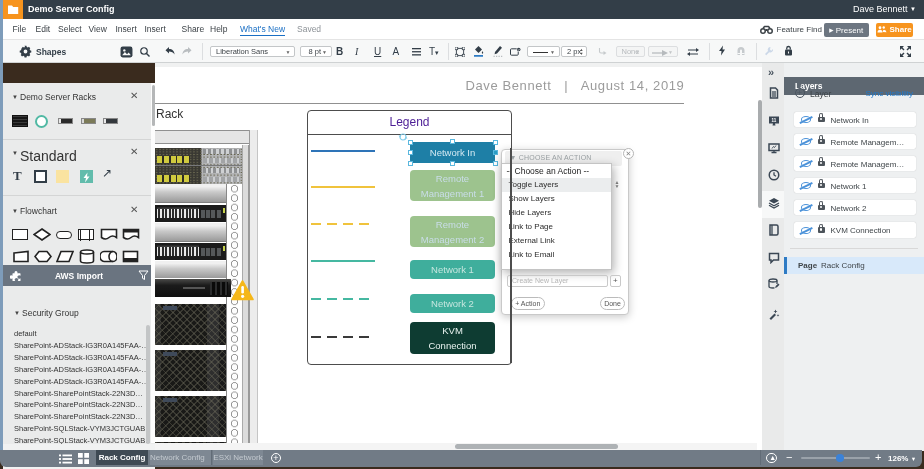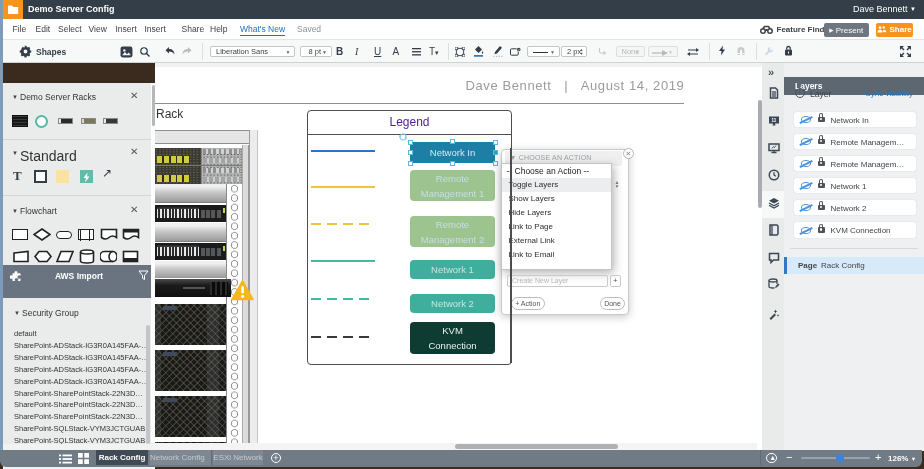--- a/index.html
+++ b/index.html
@@ -70,21 +70,21 @@
   <span class="mi" style="left:237px;color:#1a6fc4;border-bottom:1px solid #1a6fc4;padding-bottom:1px;">What's New</span>
   <span class="mi" style="left:294px;color:#8c9196;">Saved</span>
   <svg width="13" height="9" viewBox="0 0 26 18" style="position:absolute;left:757px;top:6px;">
     <g fill="none" stroke="#3c4247" stroke-width="3">
       <circle cx="6" cy="12" r="4.5"></circle>
         <circle cx="20" cy="12" r="4.5"></circle>
       <path d="M6 7 L9 3 h8 l3 4" stroke-linejoin="round"></path>
     </g>
     <rect x="11" y="8" width="4" height="4" fill="#3c4247"></rect>
   </svg>
-  <span class="mi" style="left:773.5px;font-size:8px;top:5.5px;font-weight:bold;">Feature Find</span>
+  <span class="mi" style="left:773.5px;font-size:8px;top:5.5px;">Feature Find</span>
   <span class="mi" style="left:821px;top:4px;width:44.5px;height:14px;background:#6d7681;border-radius:2px;color:#fff;font-size:8px;text-align:center;line-height:14px;"><span style="font-size:5.5px;vertical-align:1px;">▶</span>&nbsp;Present</span>
   <span class="mi" style="left:873px;top:4px;width:37px;height:14px;background:#f7941e;border-radius:2px;color:#fff;font-size:8px;font-weight:bold;text-align:center;line-height:14px;"><svg width="10" height="7" viewBox="0 0 20 14" style="vertical-align:-1px;">
         <g fill="#fff">
           <circle cx="6" cy="3.5" r="2.8"></circle>
           <circle cx="13.5" cy="3" r="2.4"></circle>
           <path d="M1 13 q0-5.5 5-5.5 q5 0 5 5.5z"></path>
           <path d="M11.5 12 q.3-4.5 2.5-4.5 q4.5 0 5 5z"></path>
         </g>
       </svg> Share</span>
 </div>
@@ -264,21 +264,21 @@
     </svg>
   <svg width="17" height="13" viewBox="0 0 17 13" style="position:absolute;left:97px;top:167px;">
       <path d="M4 1.5 h9 a4 5 0 0 1 0 10 h-9 a4 5 0 0 1 0-10z" fill="#fff" stroke="#222" stroke-width="1.6"></path>
       <path d="M13 1.5 a4 5 0 0 0 0 10" fill="none" stroke="#222" stroke-width="1.6"></path>
     </svg>
   <svg width="17" height="13" viewBox="0 0 17 13" style="position:absolute;left:119px;top:167px;">
       <rect x="1.5" y="1.5" width="14" height="10" fill="#fff" stroke="#222" stroke-width="1.6"></rect>
       <rect x="1.5" y="8" width="14" height="3.5" fill="#222"></rect>
     </svg>
 
-  <div style="position:absolute;left:0;top:182px;width:152px;height:33px;background:#6a7480;">
+  <div style="position:absolute;left:0;top:182px;width:152px;height:21px;background:#6a7480;">
     <svg width="12" height="12" viewBox="0 0 24 24" style="position:absolute;left:7px;top:5px;">
         <path fill="#fff" d="M12 2a3 3 0 0 1 3 3c0 .5-.1 1-.4 1.4H20a1 1 0 0 1 1 1v4.1a3.5 3.5 0 1 0 0 5V21a1 1 0 0 1-1 1h-4.5a3.5 3.5 0 1 0-5 0H6a1 1 0 0 1-1-1v-4.5A3.5 3.5 0 1 1 5 11.5V7.4A1 1 0 0 1 6 6.4h3.4A3 3 0 0 1 12 2z"></path>
       </svg>
     <span style="position:absolute;left:0;right:0;top:6px;text-align:center;font-size:8.5px;font-weight:bold;color:#fff;">AWS Import</span>
     <svg width="11" height="11" viewBox="0 0 22 22" style="position:absolute;right:6px;top:5px;">
         <path d="M2 2 h18 L13 11 v8 l-4-2.5 V11z" fill="none" stroke="#fff" stroke-width="2"></path>
       </svg>
   </div>
 
 

